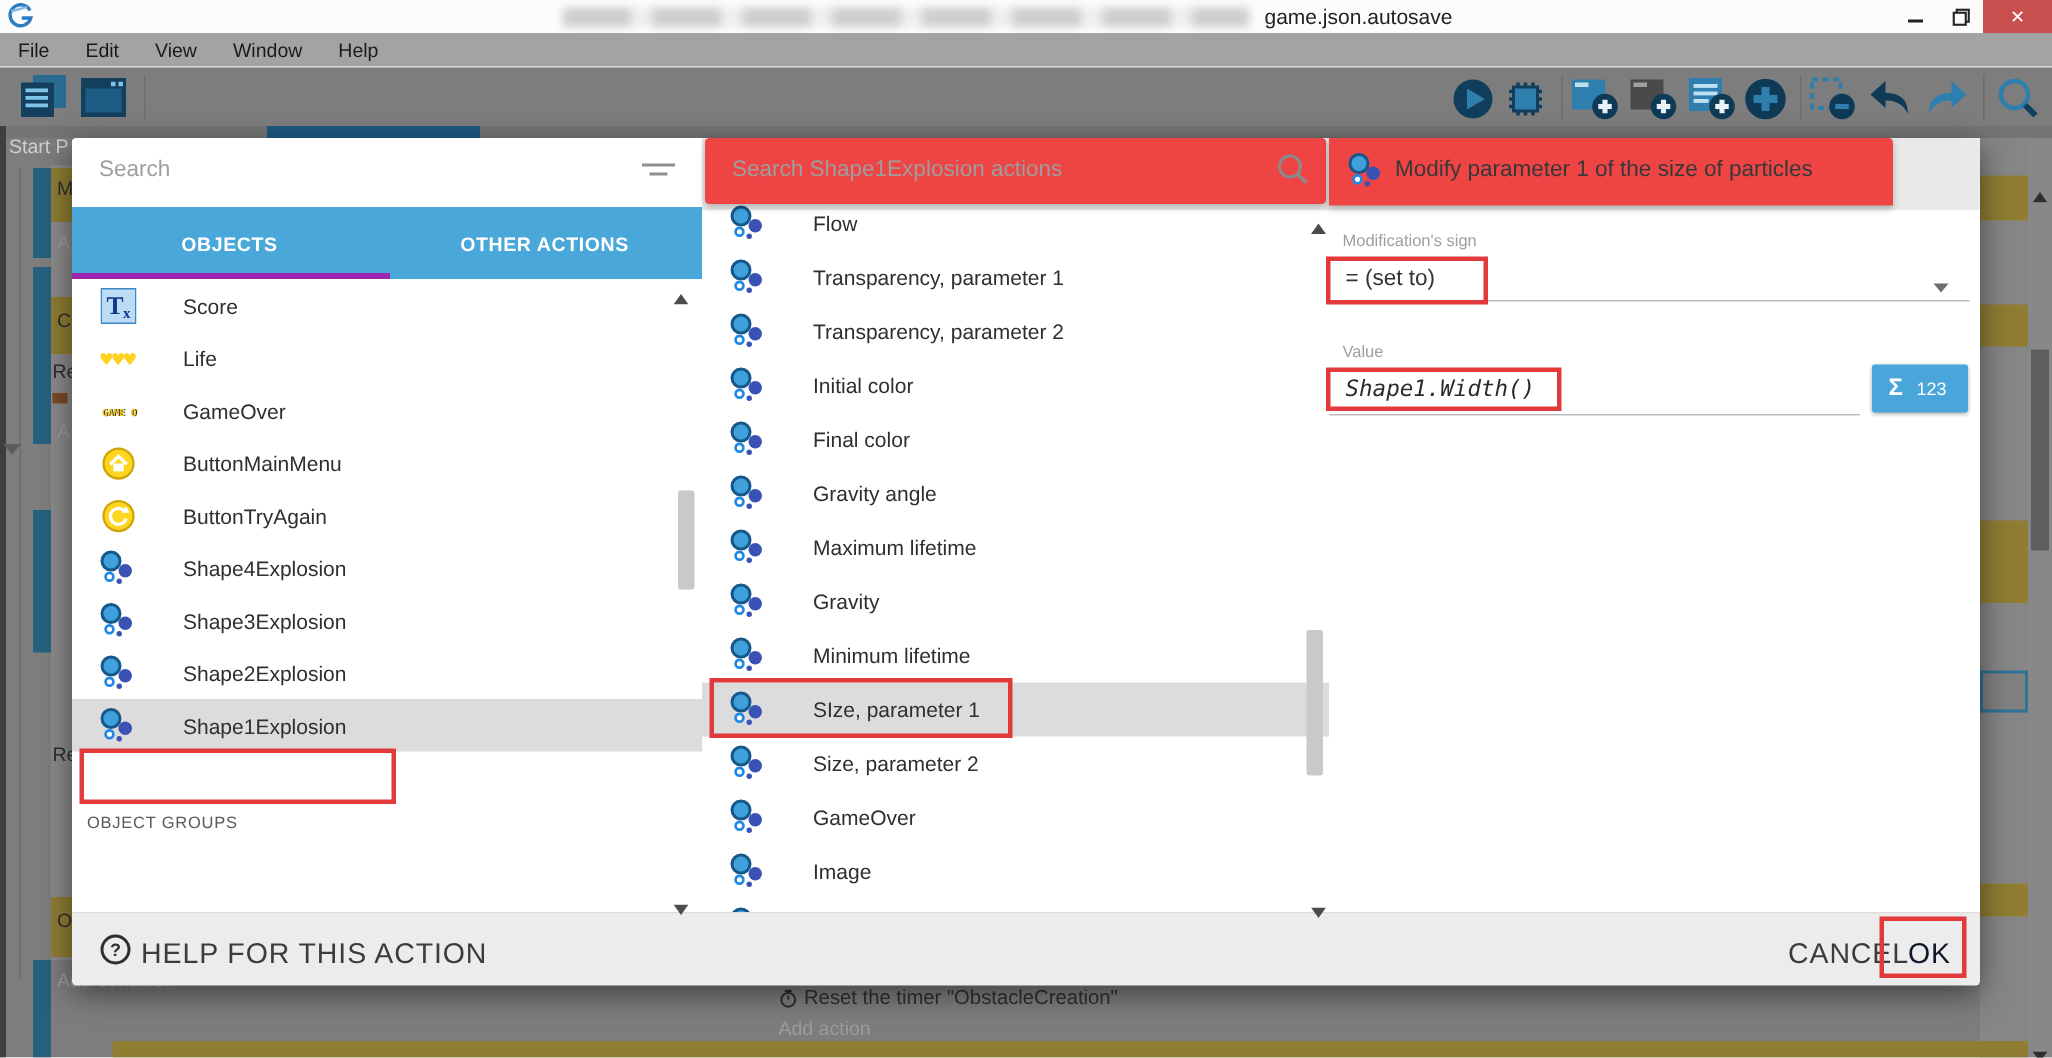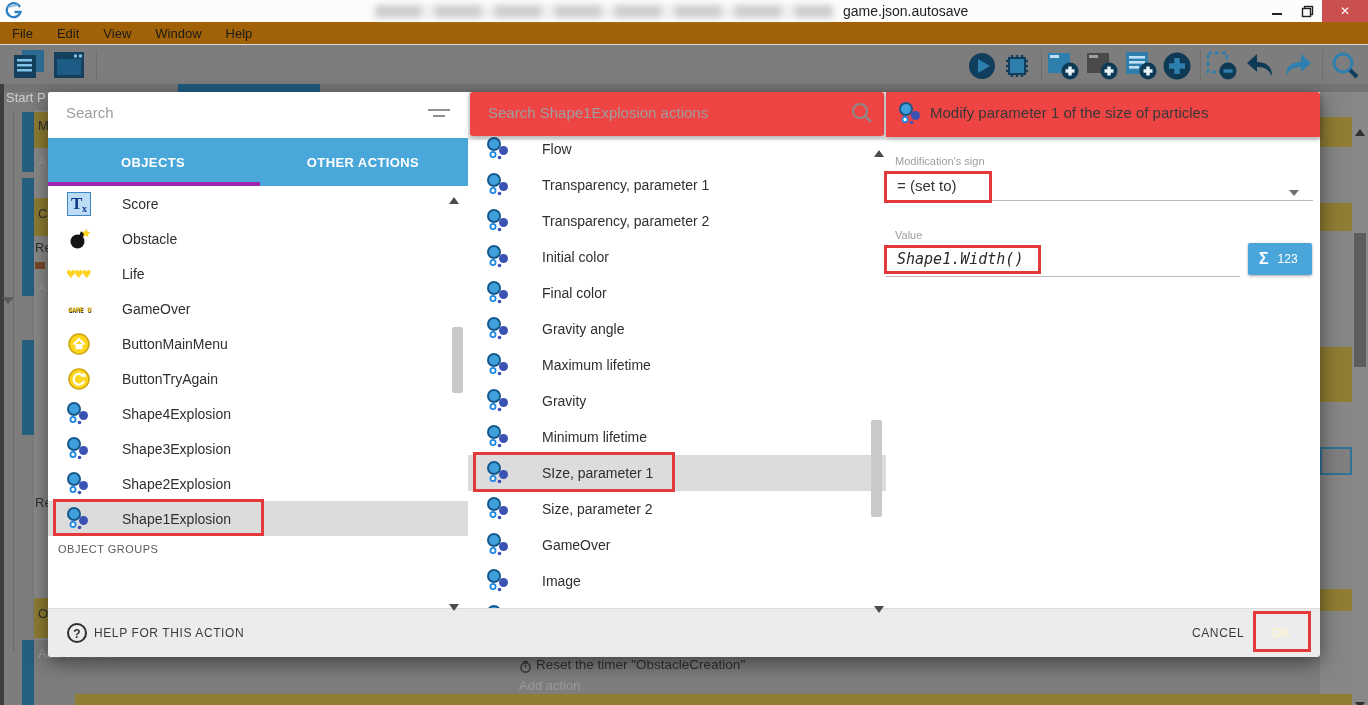--- a/index.html
+++ b/index.html
@@ -6,21 +6,21 @@
     font-family:"Liberation Sans",sans-serif;-webkit-font-smoothing:antialiased;}
   #screen{position:relative;width:1368px;height:705px;background:#7d7d7d;}
   .abs{position:absolute;}
   
   .titlebar{left:0;top:0;width:1368px;height:22px;background:#fcfcfc;border-bottom:1px solid #e3e3e3;z-index:30;}
   .title-text{left:843px;top:3px;font-size:14px;color:#1f1f1f;}
   .blur-streak{left:375px;top:5px;width:458px;height:13px;border-radius:2px;
     background:repeating-linear-gradient(90deg,#c6c6c6 0 46px,#ececec 46px 60px);filter:blur(3px);opacity:.85;}
   .winbtn{top:0;height:22px;display:flex;align-items:center;justify-content:center;z-index:31;}
   .close-btn{left:1322px;width:46px;background:#ca4f4f;color:#fff;font-size:12px;}
-  .menubar{left:0;top:22px;width:1368px;height:22px;background:#a16207;border-bottom:1px solid #d8d8d8;z-index:30;display:flex;align-items:center;}
+  .menubar{left:0;top:22px;width:1368px;height:22px;background:#a3a3a3;border-bottom:1px solid #d8d8d8;z-index:30;display:flex;align-items:center;}
   .menubar span{padding:0 12px;font-size:13px;color:#1a1a1a;}
   
   .olive{background:#8f7d33;}
   .bluebar{background:#26607f;}
   .bg-letter{font-size:13px;color:#2f2f2f;z-index:2;}
   .bg-grey-letter{font-size:13px;color:#9b9b9b;z-index:2;}
   .toolbar-sep{width:1px;height:30px;background:#6e6e6e;top:50px;z-index:2;}
   .tb-icon{top:50px;z-index:2;}
   
   .dialog-backing{left:48px;top:92px;width:1272px;height:564px;background:#fff;border-radius:3px;
@@ -45,21 +45,21 @@
   #group-list{left:48px;top:562px;width:420px;height:46px;z-index:12;overflow:hidden;}
   #action-list{left:468px;top:131px;width:418px;height:477px;z-index:12;overflow:hidden;}
   .scroll-arrow{z-index:14;cursor:pointer;}
   .scroll-thumb{background:#c9c9c9;border-radius:2px;z-index:14;}
   .label-small{font-size:11px;color:#9e9e9e;z-index:13;}
   .field-underline{height:1px;background:#bdbdbd;z-index:13;}
   .sigma-btn{left:1248px;top:243px;width:64px;height:32px;background:#49a5da;border-radius:2px;
      box-shadow:0 1px 3px rgba(0,0,0,.35);z-index:13;display:flex;align-items:center;color:#fff;cursor:pointer;}
   .footer{left:48px;top:608px;width:1272px;height:48px;background:#ececec;border-top:1px solid #dcdcdc;
      border-radius:0 0 3px 3px;z-index:13;}
-  .footer-btn{font-size:12px;letter-spacing:.6px;color:#3c3c3c;cursor:pointer;z-index:14;}
+  .footer-btn{font-size:19px;letter-spacing:.6px;color:#3c3c3c;cursor:pointer;z-index:14;}
   .annotation{border:3px solid #e23a3a;z-index:50;pointer-events:none;}
   .mono{font-family:"DejaVu Sans Mono",monospace;font-style:italic;}
 </style>
 </head>
 <body>
 
 <div id="screen">
 
   <div class="abs titlebar"></div>
   <div class="abs" style="left:5px;top:2px;z-index:31;">
@@ -281,30 +281,20 @@
           <svg width="24" height="24">
             <rect x="0.5" y="0.5" width="23" height="23" fill="#bcdcf5" stroke="#3e87c5"></rect>
             <text x="4" y="17" font-size="17" font-family="Liberation Serif, serif" font-weight="bold" fill="#123a8c">T</text>
             <text x="15" y="20" font-size="10" font-family="Liberation Serif, serif" font-weight="bold" fill="#123a8c">x</text>
           </svg>
         </span>
         <span class="row-label">Score</span>
       </div>
       <div class="list-row">
         <span class="row-icon">
-          <svg width="24" height="24">
-            <circle cx="10.5" cy="14.5" r="7" fill="#141414"></circle>
-            <rect x="13" y="5" width="4.5" height="4.5" fill="#141414" transform="rotate(20 15 7)"></rect>
-            <polygon points="19,1.5 20.3,4.6 23.4,5.4 21,7.4 21.4,10.4 18.8,8.6 16,9.9 16.9,6.9 14.8,4.7 17.9,4.6" fill="#ffd21f"></polygon>
-          </svg>
-        </span>
-        <span class="row-label">Obstacle</span>
-      </div>
-      <div class="list-row">
-        <span class="row-icon">
           <svg width="28" height="14">
             <text x="0" y="11" font-size="11" fill="#ffd21f" style="letter-spacing:-2px" font-family="DejaVu Sans, sans-serif">♥♥♥</text>
           </svg>
         </span>
         <span class="row-label">Life</span>
       </div>
       <div class="list-row">
         <span class="row-icon">
           <svg width="28" height="16">
             <text x="2.6" y="11.6" font-size="6.4" font-weight="bold" fill="#2b2b2b" font-family="DejaVu Sans Mono, monospace">GAME OVER</text>
@@ -561,21 +551,21 @@
         <polygon points="0,7 10,7 5,0" fill="#4c4c4c"></polygon>
       </svg>
   </div>
   <div class="abs scroll-thumb" style="left:871px;top:420px;width:11px;height:97px;"></div>
   <div class="abs scroll-arrow" style="left:874px;top:599px;z-index:14;">
     <svg width="10" height="7">
         <polygon points="0,0 10,0 5,7" fill="#4c4c4c"></polygon>
       </svg>
   </div>
 
-  <div class="abs card" style="left:886px;top:92px;width:434px;height:45px;border-radius:0 3px 0 0;">
+  <div class="abs card" style="left:886px;top:92px;width:376px;height:45px;border-radius:0 3px 0 0;">
     <span style="position:absolute;left:12px;top:9px;">
       <svg width="26" height="26" viewBox="0 0 26 26">
           <circle cx="8" cy="8" r="6" fill="#3fa0dc" stroke="#16588a" stroke-width="2"></circle>
           <circle cx="17.5" cy="14.5" r="4.5" fill="#3a52b4"></circle>
           <circle cx="7" cy="18.5" r="2.6" fill="#fff" stroke="#1e88e5" stroke-width="1.8"></circle>
           <circle cx="13.5" cy="21.5" r="1.8" fill="#3a52b4"></circle>
         </svg>
     </span>
     <span style="position:absolute;left:44px;top:12px;font-size:15px;color:#383838;white-space:nowrap;">Modify parameter 1 of the size of particles</span>
   </div>
@@ -597,21 +587,21 @@
 
   <div class="abs footer"></div>
   <div class="abs" style="left:66px;top:622px;z-index:14;cursor:pointer;">
     <svg width="22" height="22">
         <circle cx="11" cy="11" r="9" fill="none" stroke="#2e2e2e" stroke-width="2"></circle>
         <text x="11" y="15.5" text-anchor="middle" font-size="12" font-weight="bold" fill="#2e2e2e" font-family="Liberation Sans, sans-serif">?</text>
       </svg>
   </div>
   <div class="abs footer-btn" style="left:94px;top:626px;">HELP FOR THIS ACTION</div>
   <div class="abs footer-btn" style="left:1192px;top:626px;">CANCEL</div>
-  <div class="abs footer-btn" style="left:1272px;top:626px;color:#fef9c3;">OK</div>
+  <div class="abs footer-btn" style="left:1272px;top:626px;color:#0f172a;">OK</div>
 
   <div class="abs annotation" style="left:53px;top:499px;width:205px;height:31px;"></div>
   <div class="abs annotation" style="left:473px;top:452px;width:196px;height:34px;"></div>
   <div class="abs annotation" style="left:884px;top:171px;width:102px;height:26px;"></div>
   <div class="abs annotation" style="left:884px;top:245px;width:151px;height:23px;"></div>
   <div class="abs annotation" style="left:1253px;top:611px;width:52px;height:35px;"></div>
 
 </div>
 
 </body></html>

